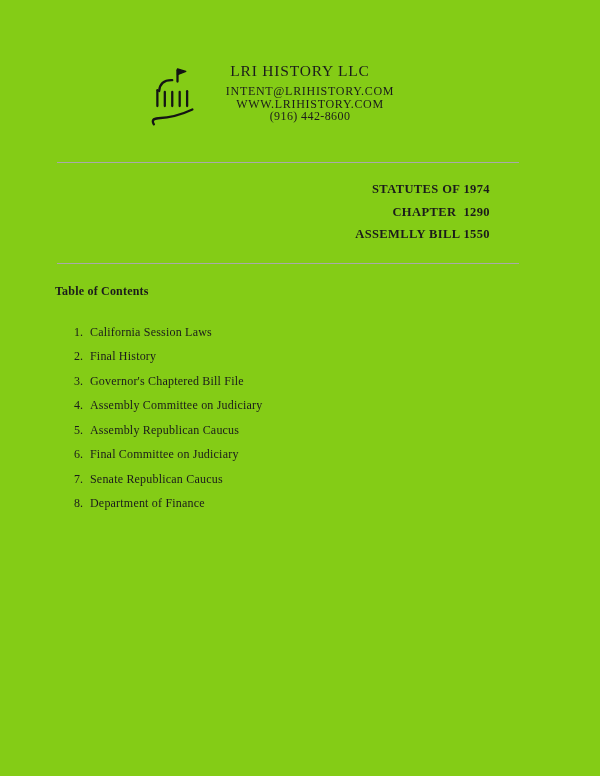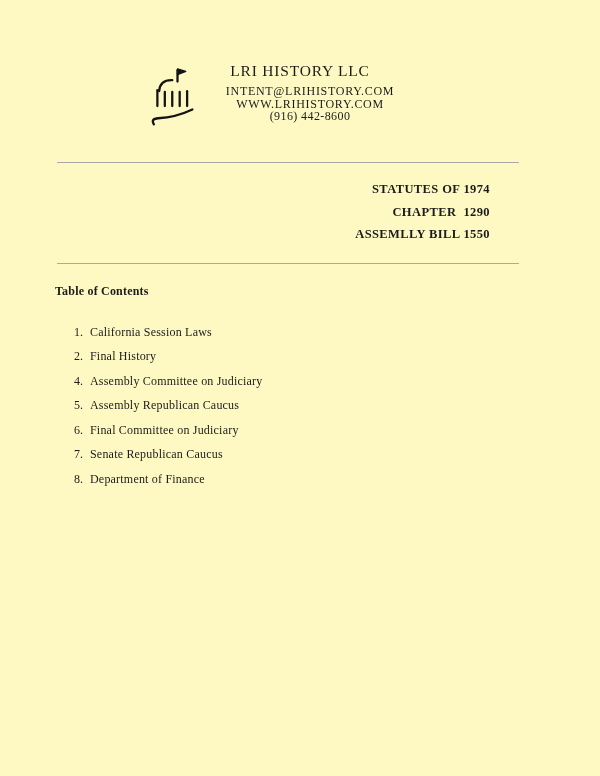--- a/index.html
+++ b/index.html
@@ -4,21 +4,21 @@
 <style>
   html, body {
     margin: 0;
     padding: 0;
     background: #ffffff;
   }
   .page {
     position: relative;
     width: 600px;
     height: 776px;
-    background: #fef9c3;
+    background: #84cc16;
     font-family: "Liberation Serif", "DejaVu Serif", serif;
     color: #1b1b1b;
     overflow: hidden;
   }
 
   
   .letterhead {
     position: relative;
     padding-top: 62px;
     height: 76px;
@@ -145,20 +145,23 @@
   <h2 class="toc-title">Table of Contents</h2>
 
   <ol class="toc-list">
     <li class="toc-item">
       <span class="num">1.</span><span class="txt">California Session Laws</span>
     </li>
     <li class="toc-item">
       <span class="num">2.</span><span class="txt">Final History</span>
     </li>
     <li class="toc-item">
+      <span class="num">3.</span><span class="txt">Governor's Chaptered Bill File</span>
+    </li>
+    <li class="toc-item">
       <span class="num">4.</span><span class="txt">Assembly Committee on Judiciary</span>
     </li>
     <li class="toc-item">
       <span class="num">5.</span><span class="txt">Assembly Republican Caucus</span>
     </li>
     <li class="toc-item">
       <span class="num">6.</span><span class="txt">Final Committee on Judiciary</span>
     </li>
     <li class="toc-item">
       <span class="num">7.</span><span class="txt">Senate Republican Caucus</span>

